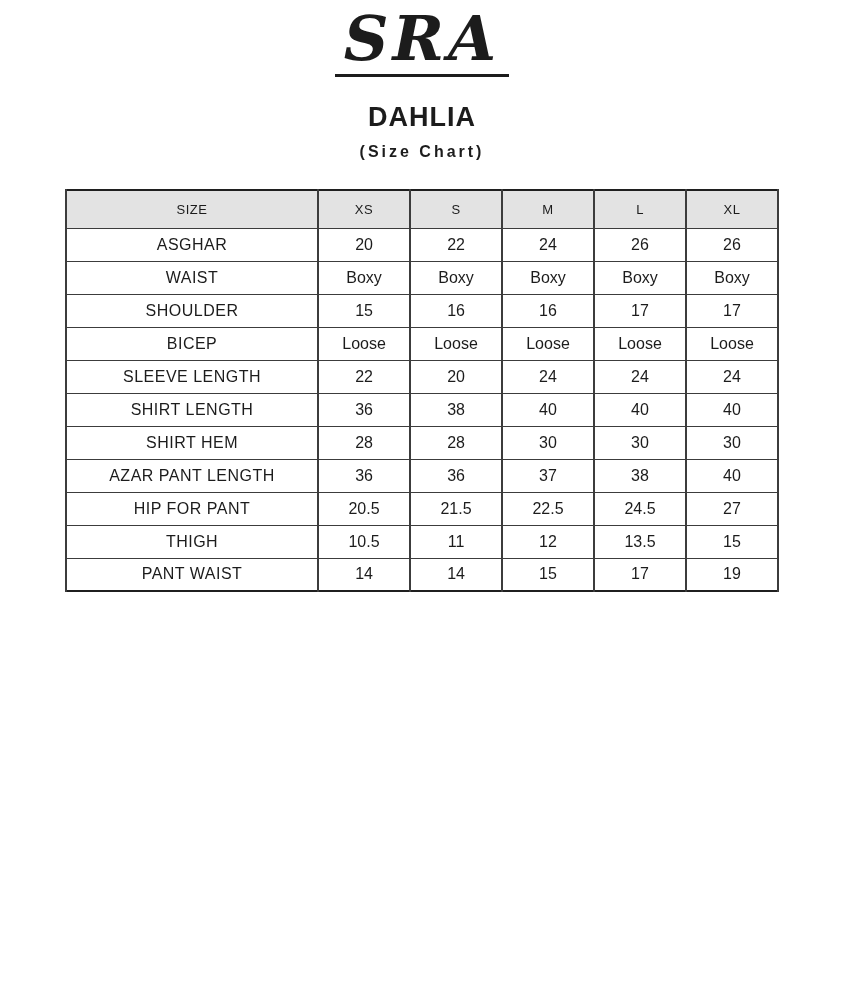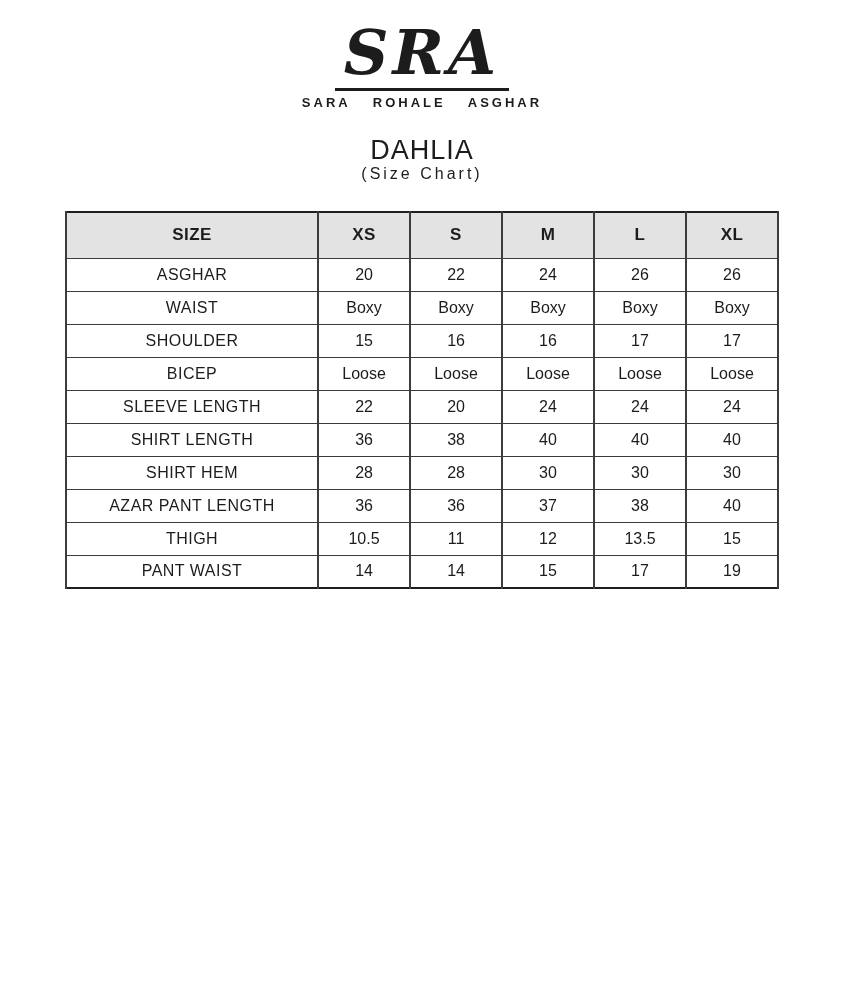--- a/index.html
+++ b/index.html
@@ -13,21 +13,21 @@
   html,body{margin:0;padding:0;}
   body{
     width:844px;height:1000px;
     background:var(--bg);
     color:var(--text);
     font-family:"Liberation Sans",sans-serif;
   }
   .page{width:844px;height:1000px;overflow:hidden;}
 
   
-  .brand{width:100%;text-align:center;padding-top:18px;}
+  .brand{width:100%;text-align:center;padding-top:4px;}
   .monogram{
     font-family:"DejaVu Serif",serif;
     font-style:italic;
     font-weight:bold;
     font-size:62px;
     line-height:70px;
     letter-spacing:4px;
     color:var(--text);
   }
   .brand-rule{
@@ -41,28 +41,29 @@
     letter-spacing:3px;
     word-spacing:16px;
     color:var(--text);
   }
 
   
   .titleblock{text-align:center;margin-top:26px;}
   .title{
     margin:0;
     font-size:27px;
-    font-weight:normal;
+    font-weight:bold;
     letter-spacing:1px;
     line-height:28px;
   }
   .subtitle{
     font-size:16px;
     letter-spacing:3px;
-    margin-top:1px;
+    margin-top:12px;
+    font-weight:bold;
   }
 
   
   table.size-chart{
     width:714px;
     margin:28px auto 0 auto;
     border-collapse:collapse;
     table-layout:fixed;
     border:2px solid var(--border-strong);
   }
@@ -74,43 +75,42 @@
     border-left:2px solid var(--border);
     border-right:2px solid var(--border);
     text-align:center;
     vertical-align:middle;
     padding:0;
     overflow:hidden;
     white-space:nowrap;
   }
   .size-chart thead th{
     background:var(--header-bg);
-    height:46px;
-    font-size:17px;
-    font-weight:bold;
+    height:38px;
+    font-size:13px;
+    font-weight:normal;
     letter-spacing:0.5px;
   }
   .size-chart tbody td{
     height:33px;
     font-size:16px;
     background:#ffffff;
   }
   .size-chart tbody td.rowlabel{
     letter-spacing:0.5px;
   }
 </style>
 </head>
 <body>
 
 <div class="page">
 
   <header class="brand">
     <div class="monogram">SRA</div>
     <div class="brand-rule"></div>
-    <div class="brand-name">SARA ROHALE ASGHAR</div>
   </header>
 
   <section class="titleblock">
     <h1 class="title">DAHLIA</h1>
     <div class="subtitle">(Size Chart)</div>
   </section>
 
   <table class="size-chart">
     <colgroup>
       <col class="label-col">
@@ -189,20 +189,28 @@
         </tr>
         <tr>
           <td class="rowlabel">AZAR PANT LENGTH</td>
           <td>36</td>
           <td>36</td>
           <td>37</td>
           <td>38</td>
           <td>40</td>
         </tr>
         <tr>
+          <td class="rowlabel">HIP FOR PANT</td>
+          <td>20.5</td>
+          <td>21.5</td>
+          <td>22.5</td>
+          <td>24.5</td>
+          <td>27</td>
+        </tr>
+        <tr>
           <td class="rowlabel">THIGH</td>
           <td>10.5</td>
           <td>11</td>
           <td>12</td>
           <td>13.5</td>
           <td>15</td>
         </tr>
         <tr>
           <td class="rowlabel">PANT WAIST</td>
           <td>14</td>

